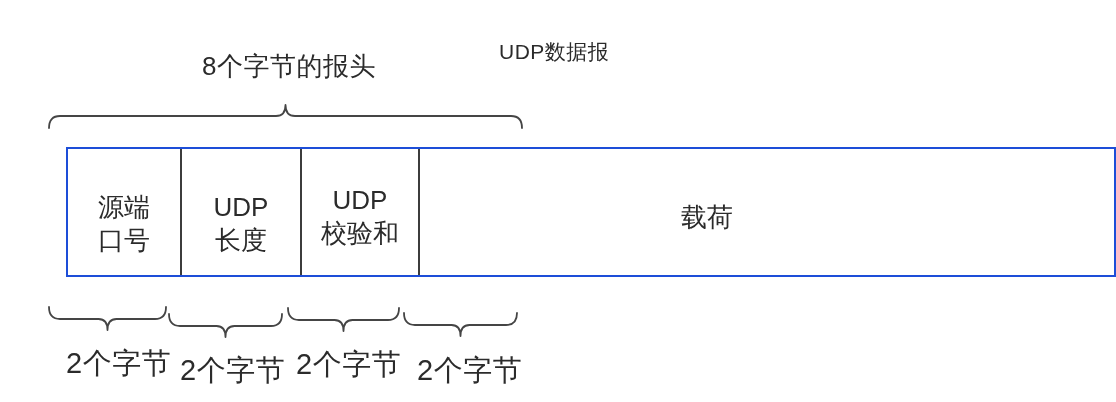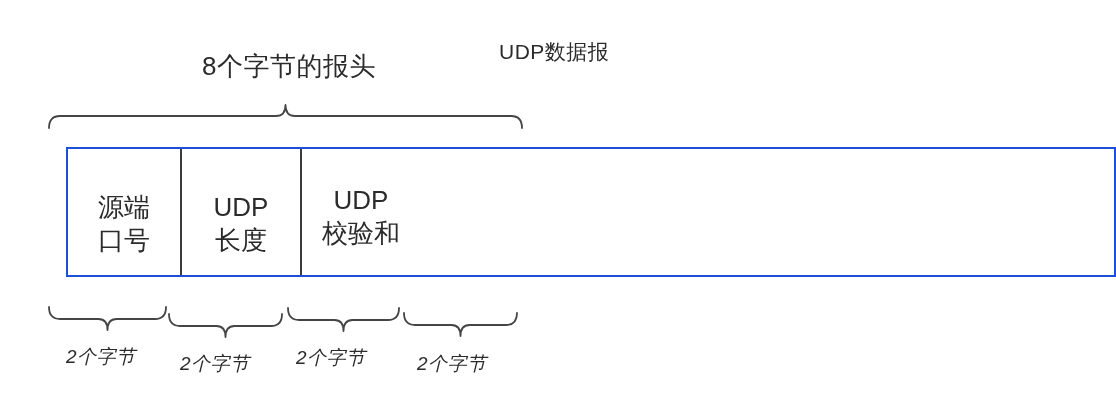--- a/index.html
+++ b/index.html
@@ -43,21 +43,21 @@
   .cell:last-child { border-right: none; }
   .c1 { flex: 0 0 114px; }
   .c2 { flex: 0 0 121px; }
   .c3 { flex: 0 0 120px; }
   .c4 { flex: 0 0 118px; }
   .c5 { flex: 1 1 auto; }
   .c1 .txt, .c2 .txt, .c3 .txt { transform: translateY(12px); }
   .c4 .txt { transform: translateY(5px); }
   .c5 .txt { transform: translate(-60px, 5px); }
 
-  .size-label { font-size: 19px; letter-spacing: 0.5px; font-style: italic; }
+  .size-label { font-size: 29px; letter-spacing: 0.5px; }
   #size-label-1 { left: 66px;  top: 344px; }
   #size-label-2 { left: 180px; top: 351px; }
   #size-label-3 { left: 296px; top: 345px; }
   #size-label-4 { left: 417px; top: 351px; }
 </style>
 </head>
 <body>
 
 <div id="canvas">
 
@@ -75,20 +75,23 @@
 口号</span>
     </div>
     <div class="cell c3">
       <span class="txt">UDP
 长度</span>
     </div>
     <div class="cell c4">
       <span class="txt">UDP
 校验和</span>
     </div>
+    <div class="cell c5">
+      <span class="txt">载荷</span>
+    </div>
   </div>
 
   <svg class="brace abs" style="left:48px; top:304px;" width="119" height="28" viewBox="0 0 119 28">
     <path d="M 1,3 Q 1,15 12,15 L 50.5,15 Q 59.5,15 59.5,26 Q 59.5,15 68.5,15 L 107,15 Q 118,15 118,3"></path>
   </svg>
   <svg class="brace abs" style="left:168px; top:311px;" width="115" height="28" viewBox="0 0 115 28">
     <path d="M 1,3 Q 1,15 12,15 L 48.5,15 Q 57.5,15 57.5,26 Q 57.5,15 66.5,15 L 103,15 Q 114,15 114,3"></path>
   </svg>
   <svg class="brace abs" style="left:287px; top:305px;" width="113" height="28" viewBox="0 0 113 28">
     <path d="M 1,3 Q 1,15 12,15 L 47.5,15 Q 56.5,15 56.5,26 Q 56.5,15 65.5,15 L 101,15 Q 112,15 112,3"></path>

